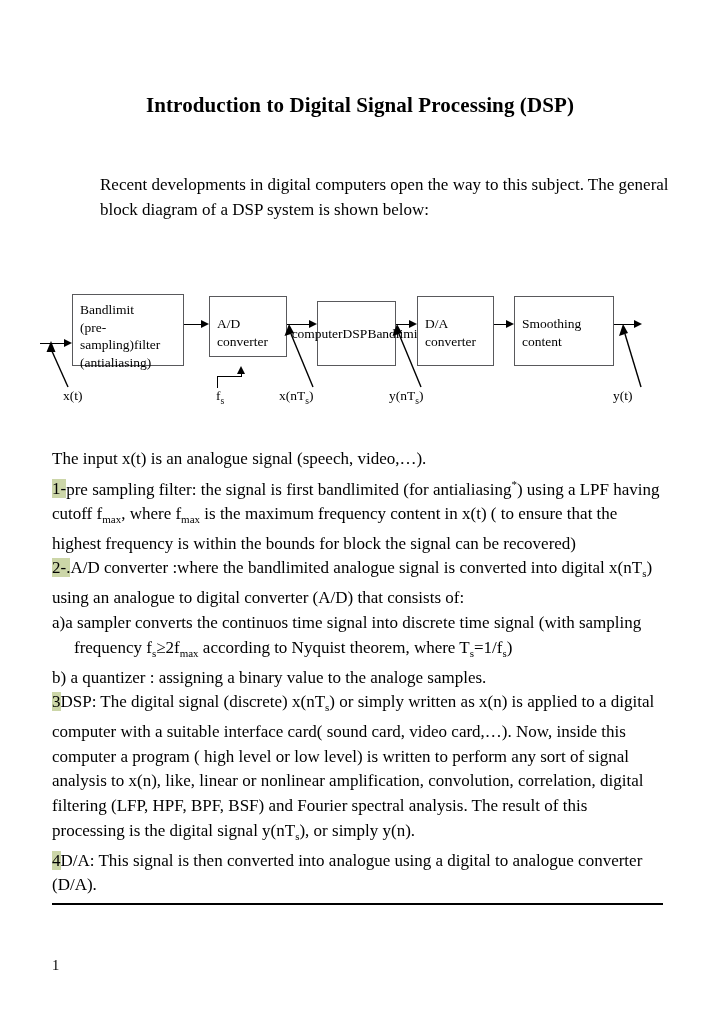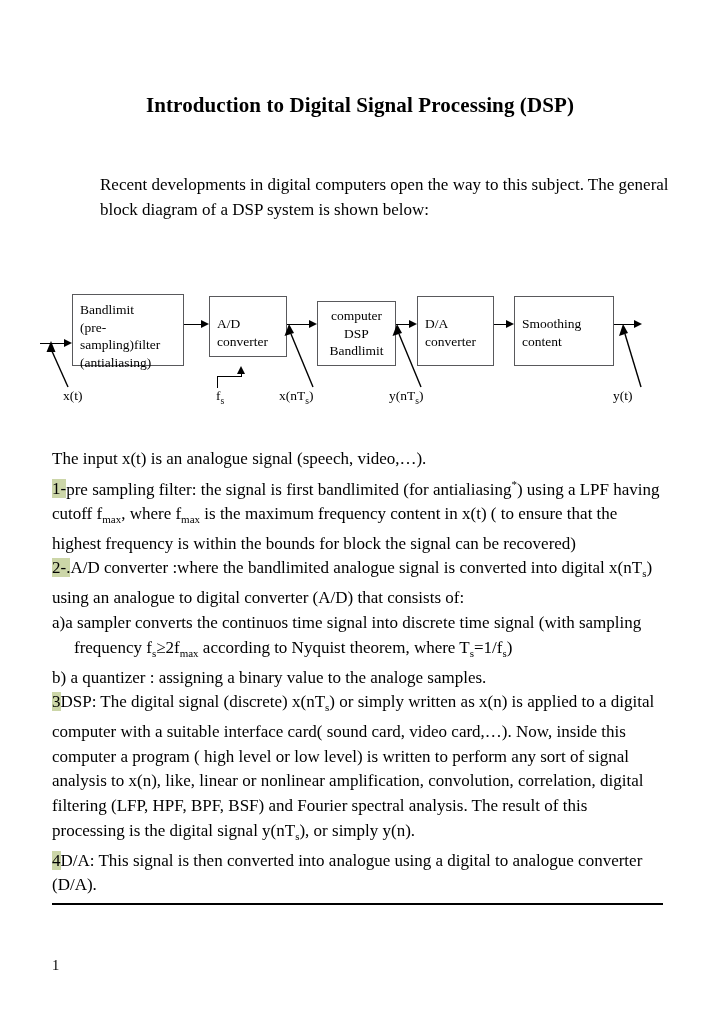--- a/index.html
+++ b/index.html
@@ -58,21 +58,21 @@
     border: 1px solid #59595c;
     background: #ffffff;
     box-sizing: border-box;
     font-size: 13.5px;
     line-height: 17.5px;
     padding: 6px 0 0 7px;
   }
   .blk.center {
     padding: 0;
     display: flex;
-    flex-direction: column;
+    flex-direction: row;
     align-items: center;
     justify-content: center;
     text-align: center;
   }
   .blk span { display: block; }
 
   .lbl {
     position: absolute;
     font-size: 13.5px;
     white-space: nowrap;

